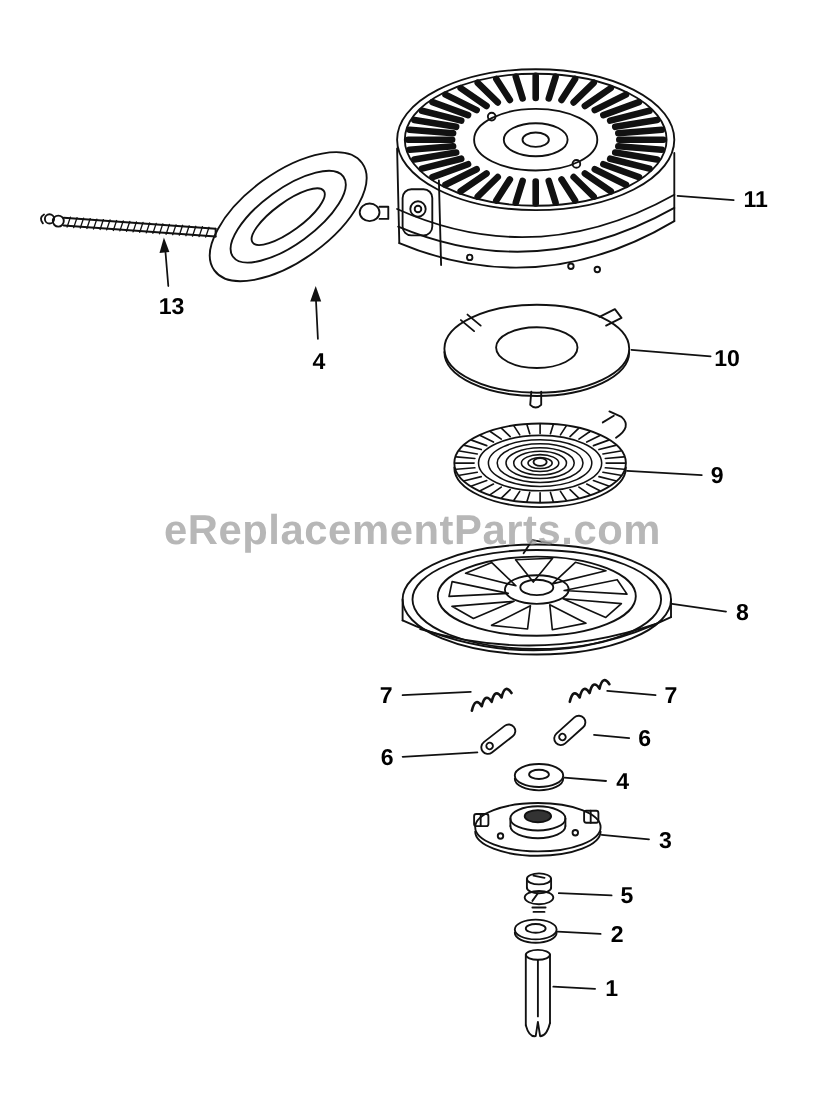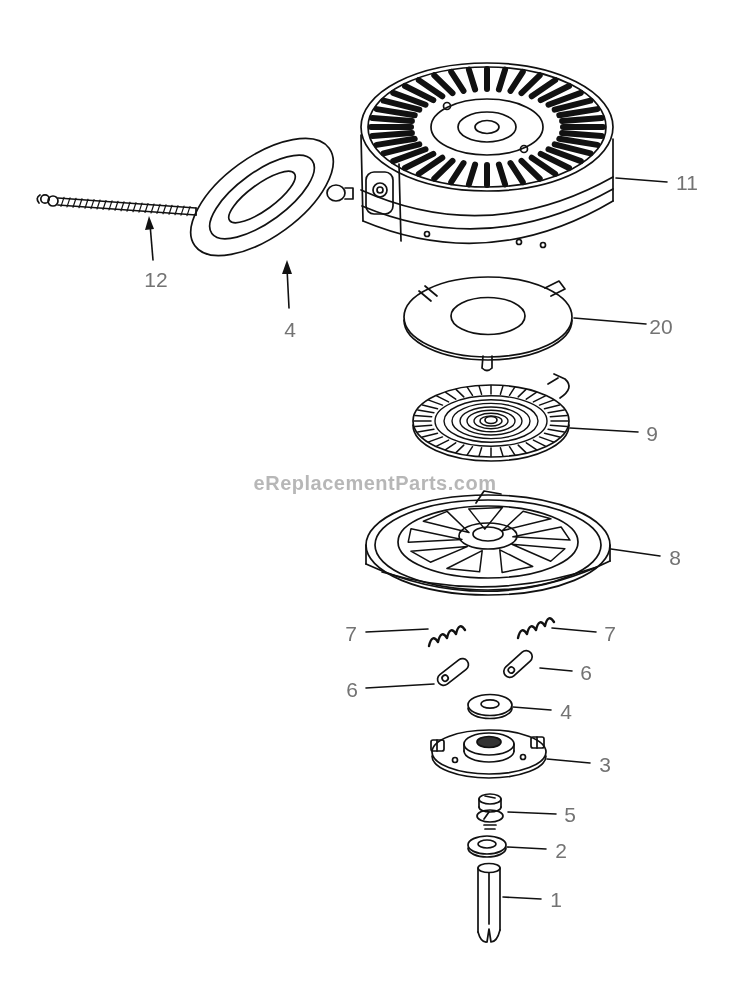--- a/index.html
+++ b/index.html
@@ -10,31 +10,31 @@
     width: 750px;
     height: 994px;
     background: #ffffff;
     overflow: hidden;
   }
   .stage svg { position: absolute; left: 0; top: 0; }
   .callout {
     position: absolute;
     transform: translate(-50%, -50%);
     font-size: 21px;
-    font-weight: normal;
-    color: #737373;
+    font-weight: bold;
+    color: #000000;
     line-height: 1;
     user-select: none;
   }
   .watermark {
     position: absolute;
     left: 375px;
     top: 483px;
     transform: translate(-50%, -50%);
-    font-size: 20px;
+    font-size: 38px;
     font-weight: 600;
     letter-spacing: 0.5px;
     color: #a6a6a6;
     opacity: 0.8;
     white-space: nowrap;
     pointer-events: none;
   }
 </style>
 </head>
 <body>
@@ -326,23 +326,23 @@
       <g fill="#111" stroke="none">
         <polygon points="282,274 287,260 292,274"></polygon>
         <polygon points="145,230 149,216 154,229"></polygon>
       </g>
     </g>
   </svg>
 
   <div class="watermark">eReplacementParts.com</div>
 
   <div class="callout" style="left:687px;top:182px">11</div>
-  <div class="callout" style="left:156px;top:279px">12</div>
+  <div class="callout" style="left:156px;top:279px">13</div>
   <div class="callout" style="left:290px;top:329px">4</div>
-  <div class="callout" style="left:661px;top:326px">20</div>
+  <div class="callout" style="left:661px;top:326px">10</div>
   <div class="callout" style="left:652px;top:433px">9</div>
   <div class="callout" style="left:675px;top:557px">8</div>
   <div class="callout" style="left:351px;top:633px">7</div>
   <div class="callout" style="left:610px;top:633px">7</div>
   <div class="callout" style="left:352px;top:689px">6</div>
   <div class="callout" style="left:586px;top:672px">6</div>
   <div class="callout" style="left:566px;top:711px">4</div>
   <div class="callout" style="left:605px;top:764px">3</div>
   <div class="callout" style="left:570px;top:814px">5</div>
   <div class="callout" style="left:561px;top:850px">2</div>

